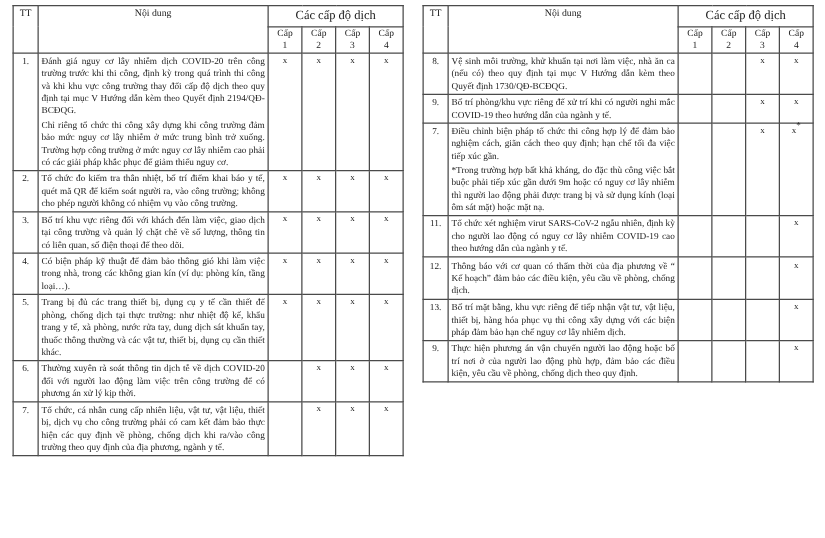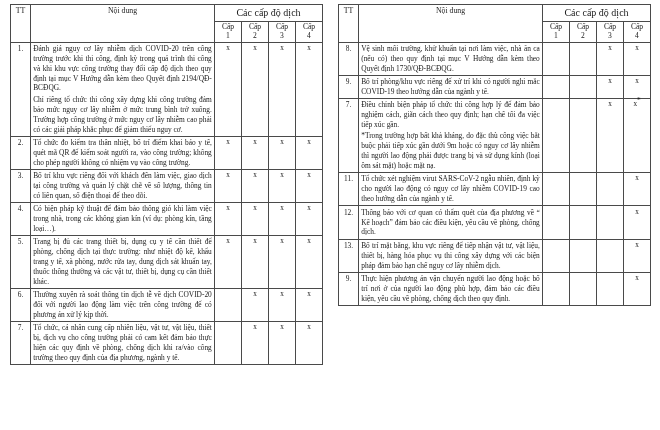--- a/index.html
+++ b/index.html
@@ -268,21 +268,21 @@
               <p>Tổ chức xét nghiệm virut SARS-CoV-2 ngẫu nhiên, định kỳ cho người lao động có nguy cơ lây nhiễm COVID-19 cao theo hướng dẫn của ngành y tế.</p>
             </td>
             <td class="mark"></td>
             <td class="mark"></td>
             <td class="mark"></td>
             <td class="mark">x</td>
           </tr>
           <tr>
             <td class="num">12.</td>
             <td class="content">
-              <p>Thông báo với cơ quan có thẩm quét của địa phương về “ Kế hoạch” đảm bảo các điều kiện, yêu cầu về phòng, chống dịch.</p>
+              <p>Thông báo với cơ quan có thẩm thời của địa phương về “ Kế hoạch” đảm bảo các điều kiện, yêu cầu về phòng, chống dịch.</p>
             </td>
             <td class="mark"></td>
             <td class="mark"></td>
             <td class="mark"></td>
             <td class="mark">x</td>
           </tr>
           <tr>
             <td class="num">13.</td>
             <td class="content">
               <p>Bố trí mặt bằng, khu vực riêng để tiếp nhận vật tư, vật liệu, thiết bị, hàng hóa phục vụ thi công xây dựng với các biện pháp đảm bảo hạn chế nguy cơ lây nhiễm dịch.</p>

